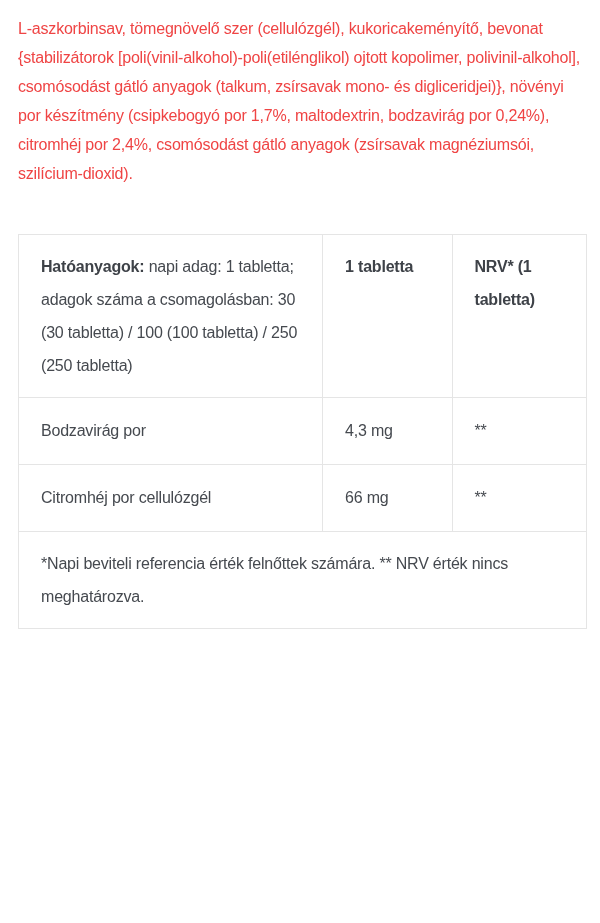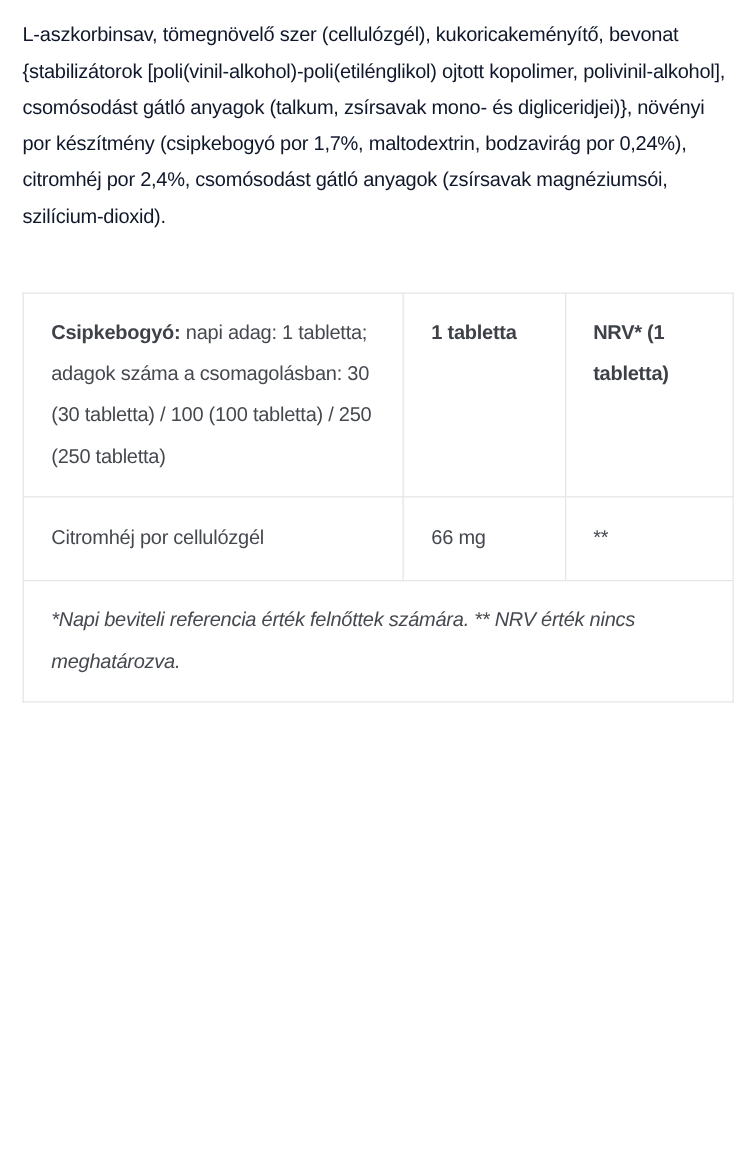--- a/index.html
+++ b/index.html
@@ -16,21 +16,21 @@
   }
   .content {
     padding: 14px 16px 20px 18px;
   }
   .para {
     font-size: 16px;
     line-height: 29px;
     letter-spacing: -0.2px;
     margin: 0 0 46px 0;
     max-width: 568px;
-    color: #0f172a;
+    color: #ef4444;
   }
   .para.allergen {
     margin-bottom: 30px;
   }
   table.nutrition {
     border-collapse: collapse;
     table-layout: fixed;
     width: 569px;
     font-size: 16px;
     letter-spacing: -0.2px;
@@ -50,43 +50,47 @@
     font-weight: 700;
     color: #3e4248;
   }
   tr.data-row td {
     line-height: 20px;
     padding-top: 23px;
     padding-bottom: 23px;
   }
   tr.footnote-row td {
     line-height: 33px;
-    font-style: italic;
   }
 </style>
 </head>
 <body>
 
 <main class="content">
 
   <p class="para">L-aszkorbinsav, tömegnövelő szer (cellulózgél), kukoricakeményítő, bevonat {stabilizátorok [poli(vinil-alkohol)-poli(etilénglikol) ojtott kopolimer, polivinil-alkohol], csomósodást gátló anyagok (talkum, zsírsavak mono- és digliceridjei)}, növényi por készítmény (csipkebogyó por 1,7%, maltodextrin, bodzavirág por 0,24%), citromhéj por 2,4%, csomósodást gátló anyagok (zsírsavak magnéziumsói, szilícium-dioxid).</p>
 
 
   <table class="nutrition">
     <tbody>
       <tr>
         <td class="col-name">
-          <strong>Csipkebogyó:</strong><span> napi adag: 1 tabletta; adagok száma a csomagolásban: 30 (30 tabletta) / 100 (100 tabletta) / 250 (250 tabletta)</span>
+          <strong>Hatóanyagok:</strong><span> napi adag: 1 tabletta; adagok száma a csomagolásban: 30 (30 tabletta) / 100 (100 tabletta) / 250 (250 tabletta)</span>
         </td>
         <td class="col-amt bold">1 tabletta</td>
         <td class="col-nrv bold">NRV* (1 tabletta)</td>
       </tr>
 
 
 
+      <tr class="data-row">
+        <td class="col-name">Bodzavirág por</td>
+        <td class="col-amt">4,3 mg</td>
+        <td class="col-nrv">**</td>
+      </tr>
 
       <tr class="data-row">
         <td class="col-name">Citromhéj por cellulózgél</td>
         <td class="col-amt">66 mg</td>
         <td class="col-nrv">**</td>
       </tr>
 
       <tr class="footnote-row">
         <td colspan="3">*Napi beviteli referencia érték felnőttek számára. ** NRV érték nincs meghatározva.</td>
       </tr>

